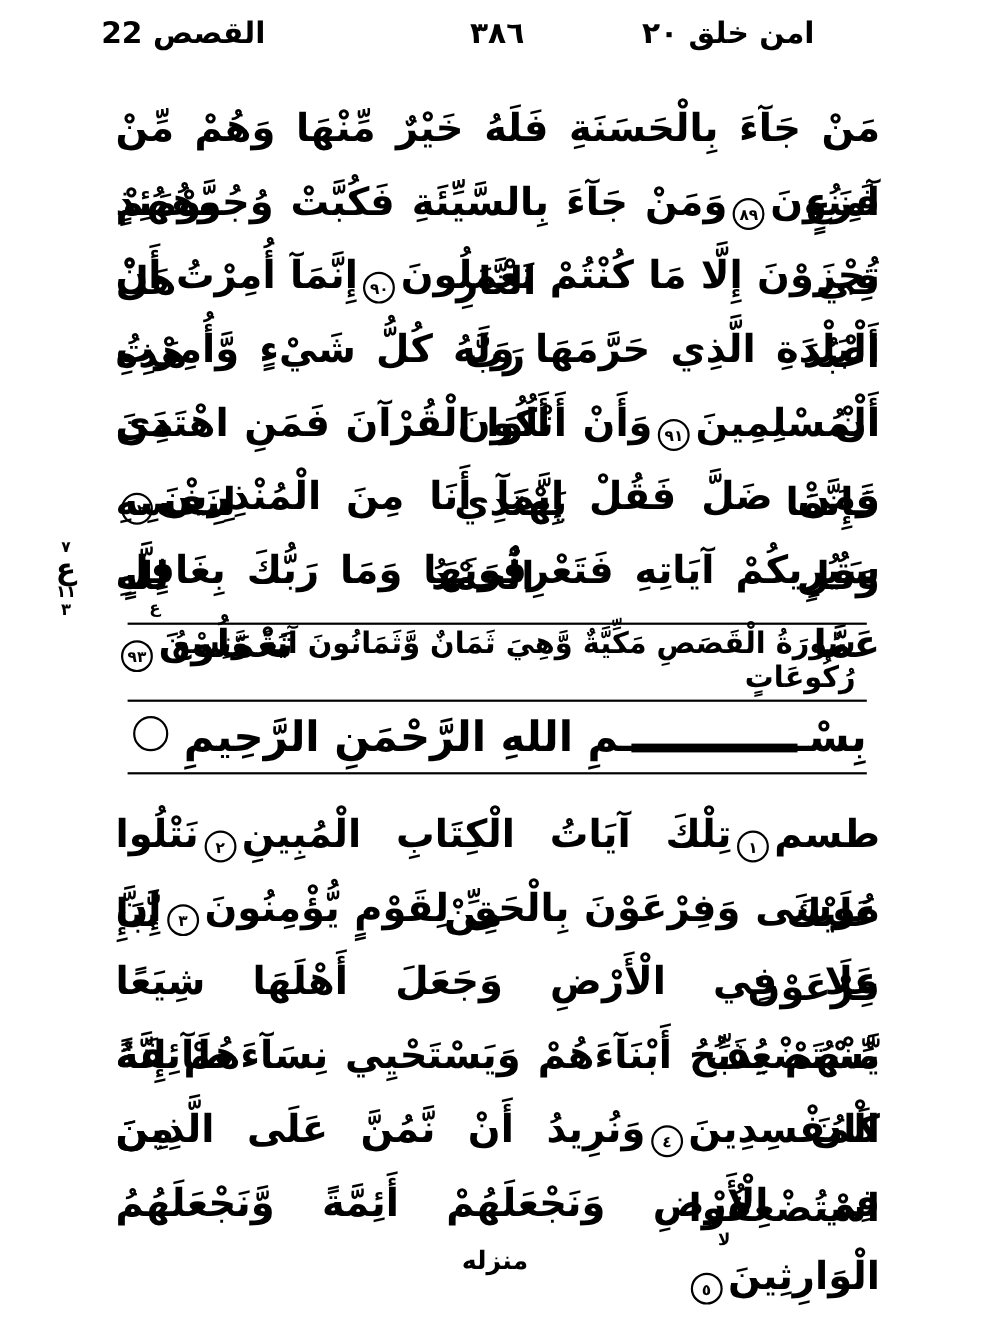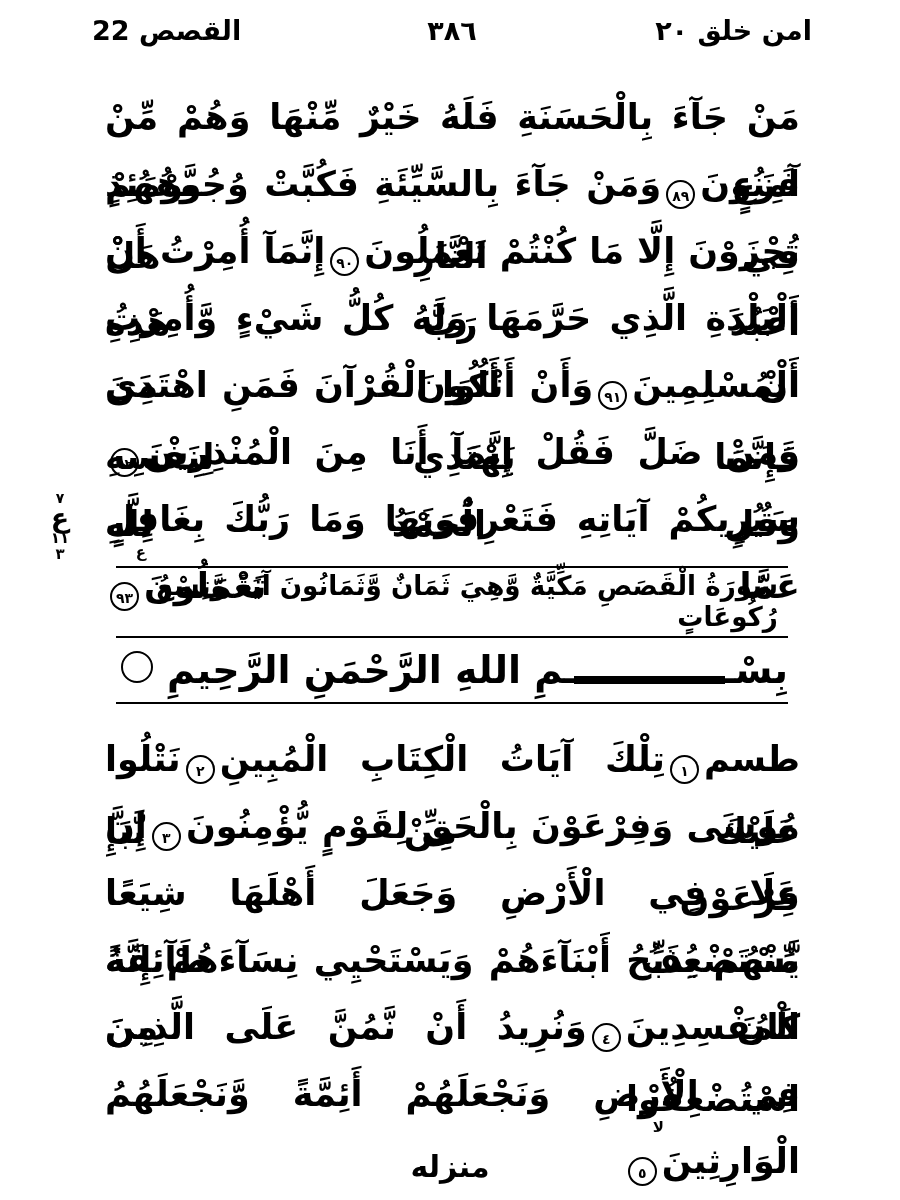--- a/index.html
+++ b/index.html
@@ -6,21 +6,21 @@
   .page{
     position:relative;width:900px;height:1200px;background:#ffffff;color:#000;
     font-family:"DejaVu Sans",sans-serif;font-weight:bold;overflow:hidden;direction:rtl;
   }
   
   .pg-header{
     position:absolute;top:8px;right:0;left:0;height:44px;
     display:flex;align-items:center;padding:0 88px 0 92px;box-sizing:border-box;
     font-size:27px;
   }
-  .h-right{width:300px;text-align:right;}
+  .h-right{width:300px;text-align:center;}
   .h-center{flex:1;text-align:center;letter-spacing:2px;}
   .h-left{width:300px;text-align:left;}
   
   .text-block{position:absolute;right:100px;width:695px;margin-left:44px;}
   .naml-block{top:84px;}
   .qasas-block{top:726px;}
   .qline{
     height:67px;line-height:67px;font-size:35px;
     text-align:justify;text-align-last:justify;text-justify:inter-word;
     white-space:normal;overflow:visible;
@@ -58,21 +58,21 @@
     position:absolute;top:492px;left:42px;width:36px;
     display:flex;flex-direction:column;align-items:center;text-align:center;
   }
   .ruku-top{font-size:14px;line-height:13px;}
   .ruku-ain{font-size:27px;line-height:26px;}
   .ruku-mid{font-size:15px;line-height:15px;letter-spacing:1px;}
   .ruku-bottom{font-size:15px;line-height:16px;}
   
   .pg-footer{
     position:absolute;top:1134px;right:0;left:0;height:50px;
-    display:flex;align-items:flex-end;justify-content:center;font-size:30px;
+    display:flex;align-items:flex-start;justify-content:center;font-size:23px;
   }
 </style>
 </head>
 <body>
 
 <div class="page">
 
   <div class="pg-header">
     <span class="h-right">امن خلق ٢٠</span>
     <span class="h-center">٣٨٦</span>

